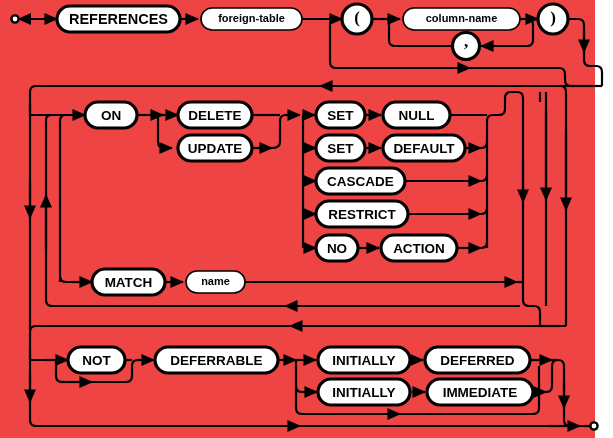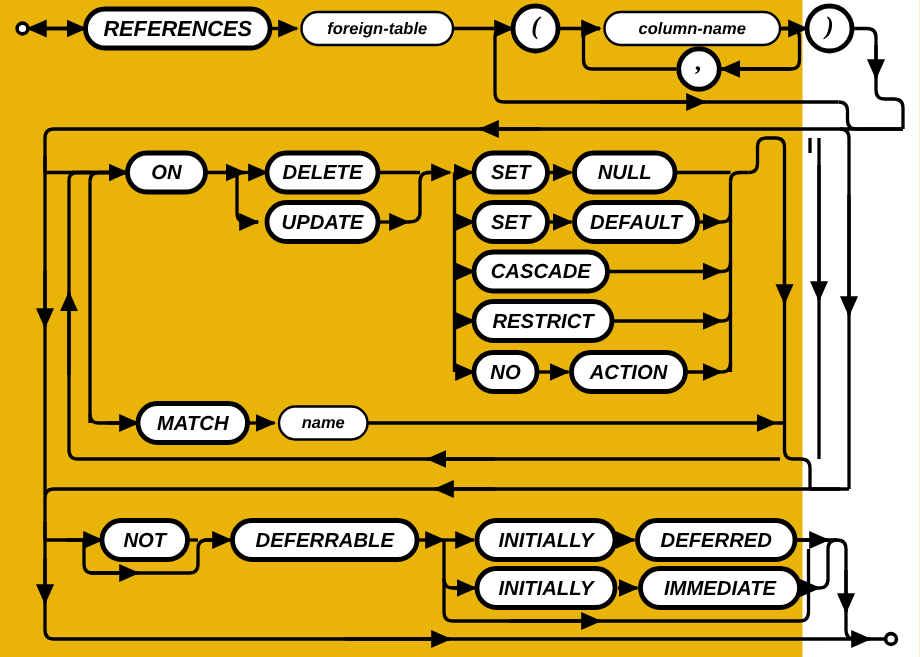--- a/index.html
+++ b/index.html
@@ -2,25 +2,24 @@
 <html><head>
 <meta charset="utf-8">
 <style>
   html, body {
     margin: 0;
     padding: 0;
     background: #ffffff;
   }
   #diagram-root {
     position: relative;
-    width: 535px;
+    width: 595px;
     height: 438px;
-    background: #eab308;
+    background: #ef4444;
     font-family: "Liberation Sans", sans-serif;
-    font-style: italic;
   }
   svg#railroad {
     display: block;
     width: 613px;
     height: 438px;
   }
   .rail {
     fill: none;
     stroke: #000000;
     stroke-width: 2.2;

